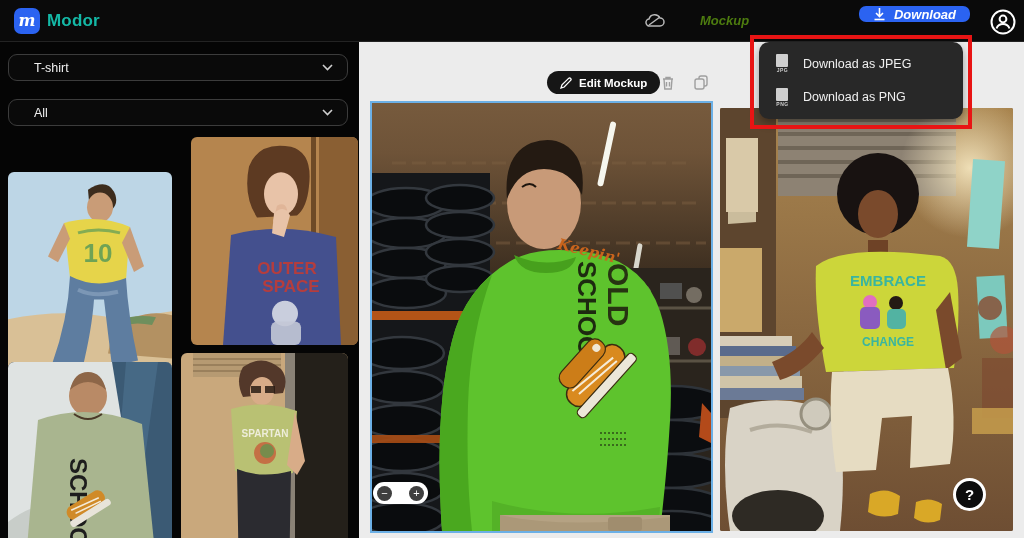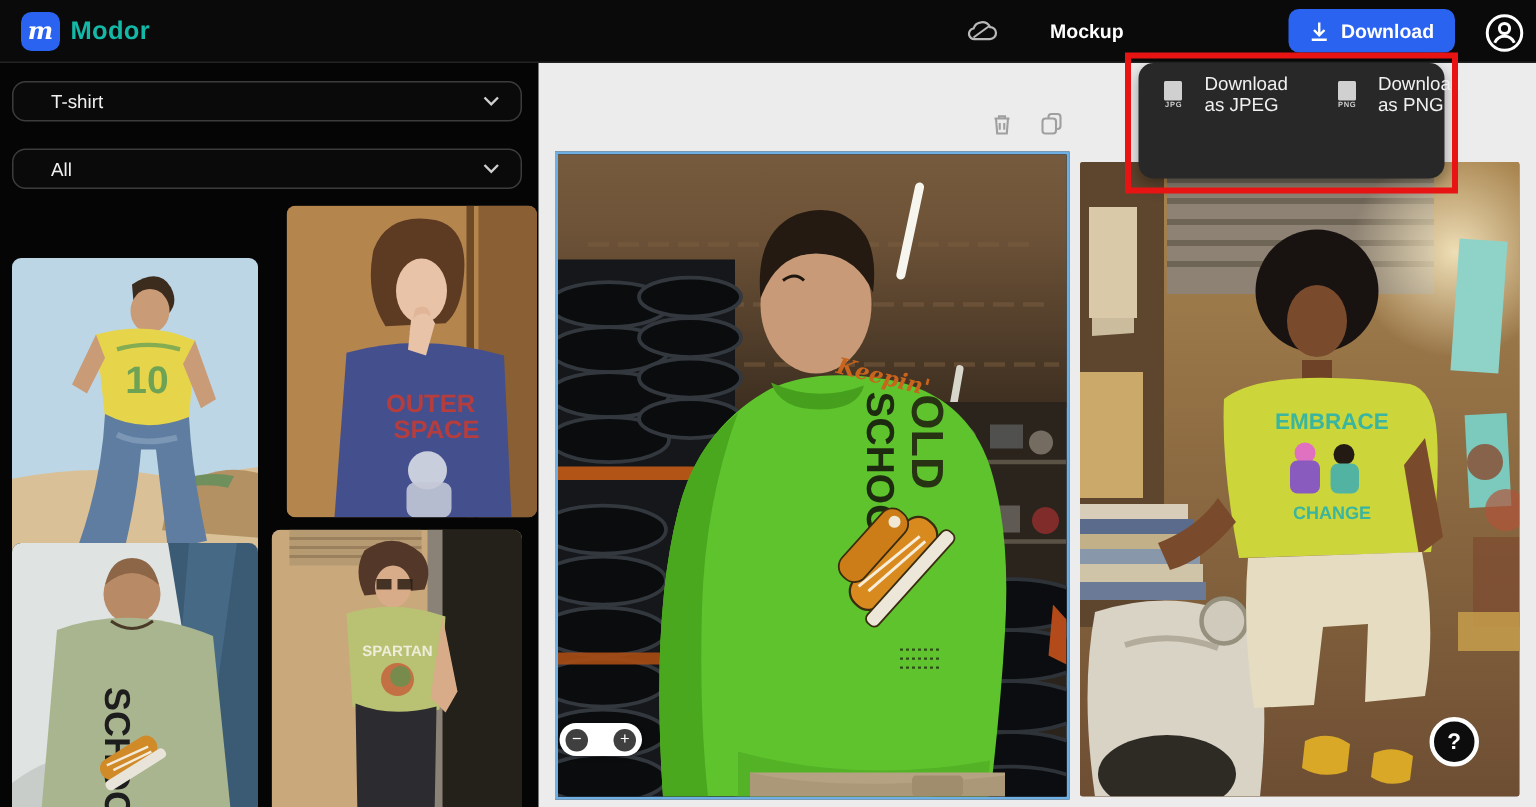--- a/index.html
+++ b/index.html
@@ -12,27 +12,27 @@
   .topbar { position:absolute; left:0; top:0; width:1024px; height:42px;
             background:#0a0a0a; border-bottom:1px solid #232323; z-index:30; }
   .logo { position:absolute; left:14px; top:8px; width:26px; height:26px;
           border-radius:7px; background:#2b63f1; display:flex;
           align-items:center; justify-content:center; cursor:pointer; }
   .logo span { color:#fff; font-family:"DejaVu Serif", serif;
                font-style:italic; font-weight:bold; font-size:16px; line-height:1; }
   .brand { position:absolute; left:47px; top:11px; color:#14b8a6; font-size:17px;
            font-weight:bold; letter-spacing:.2px; }
   .cloud-wrap { position:absolute; left:644px; top:12px; width:22px; height:18px; }
-  .nav-mockup { position:absolute; left:700px; top:13px; color:#ffffff;
-                font-size:13px; font-weight:600; cursor:pointer; }
-  .dl-btn { position:absolute; left:859px; top:6px; width:111px; height:29px;
+  .nav-mockup { position:absolute; left:700px; top:13px; color:#4d7c0f;
+                font-size:13px; font-weight:600; cursor:pointer;font-style:italic; }
+  .dl-btn { position:absolute; left:859px; top:6px; width:111px; height:16px;
             background:#2b63f1; border:none; border-radius:7px; color:#fff;
             display:flex; align-items:center; justify-content:center; gap:8px;
             font-size:13px; font-weight:bold; cursor:pointer;
-            font-family:"Liberation Sans", sans-serif; }
+            font-family:"Liberation Sans", sans-serif;font-style:italic; }
   .avatar { position:absolute; left:990px; top:9px; width:26px; height:26px; cursor:pointer; }
 
   
   .sidebar { position:absolute; left:0; top:42px; width:359px; height:496px;
              background:#050505; z-index:10; }
   .select { position:absolute; left:8px; width:340px; height:27px;
             border:1px solid #3c3c3c; border-radius:9px; background:#0a0a0a;
             color:#f0f0f0; font-size:12.5px; display:flex; align-items:center;
             padding:0 14px 0 25px; cursor:pointer; }
   .select .chev { margin-left:auto; }
@@ -75,21 +75,21 @@
                font-family:"Liberation Sans", sans-serif; }
   .help-btn { position:absolute; left:953px; top:478px; width:33px; height:33px;
               border-radius:50%; background:#0d0d0d; border:3px solid #fff;
               color:#fff; font-size:15px; font-weight:bold; cursor:pointer;
               z-index:15; display:flex; align-items:center; justify-content:center;
               font-family:"Liberation Sans", sans-serif; }
 
   
   .menu { position:absolute; left:759px; top:42px; width:204px; height:77px;
           background:#282828; border-radius:10px; z-index:40; padding:5px 0;
-          display:flex; justify-content:space-around;
+          display:flex; flex-direction:column; justify-content:space-around;
           box-shadow:0 4px 10px rgba(0,0,0,.35); }
   .menu-item { display:flex; align-items:center; gap:13px; padding:0 16px;
                height:32px; color:#f0f0f0; font-size:12.5px; cursor:pointer;
                background:none; border:none; text-align:left;
                font-family:"Liberation Sans", sans-serif; }
   .file-ic { position:relative; width:15px; height:19px; flex:0 0 15px; }
   .file-ic .doc { position:absolute; left:1px; top:0; width:12px; height:13px;
                   background:#d0d0d0; border-radius:1px; }
   .file-ic .badge { position:absolute; left:0; bottom:0; width:100%;
                     font-size:5px; font-weight:bold; color:#cfcfcf;
@@ -226,20 +226,26 @@
           <circle cx="84" cy="100" r="11" fill="#c75b3a" opacity=".8"></circle>
           <circle cx="86" cy="98" r="7" fill="#6f8f4d" opacity=".9"></circle>
           <path d="M56 116 Q80 126 110 118 L108 230 L58 230 Z" fill="#2b2b30"></path>
           <path d="M50 60 l-10 46 8 16 12 -8 z" fill="#d8ac88" opacity="0"></path>
           <path d="M114 58 l10 50 -8 14 -10 -10 z" fill="#d8ac88"></path>
         </g>
       </svg>
     </figure>
   </aside>
 
+  <button class="edit-btn">
+    <svg width="12" height="12" viewBox="0 0 12 12">
+      <path d="M1 11 l1-3.2 L8.6 1.4 a1.4 1.4 0 0 1 2 2 L4.2 10 Z" fill="none" stroke="#fff" stroke-width="1.3"></path>
+    </svg>
+    <span>Edit Mockup</span>
+  </button>
 
   <button class="tool-ic trash">
     <svg viewBox="0 0 18 18">
       <path d="M4 5 h10 M7 5 V3.5 h4 V5 M5 5 l.8 10 h6.4 L13 5 M7.5 8 v4.5 M10.5 8 v4.5" fill="none" stroke="#9f9f9f" stroke-width="1.4"></path>
     </svg>
   </button>
   <button class="tool-ic copy">
     <svg viewBox="0 0 18 18">
       <rect x="3" y="5" width="9" height="10" rx="2" fill="none" stroke="#9f9f9f" stroke-width="1.4"></rect>
       <path d="M7 5 V4 a2 2 0 0 1 2-2 h4 a2 2 0 0 1 2 2 v6 a2 2 0 0 1-2 2 h-1" fill="none" stroke="#9f9f9f" stroke-width="1.4"></path>

